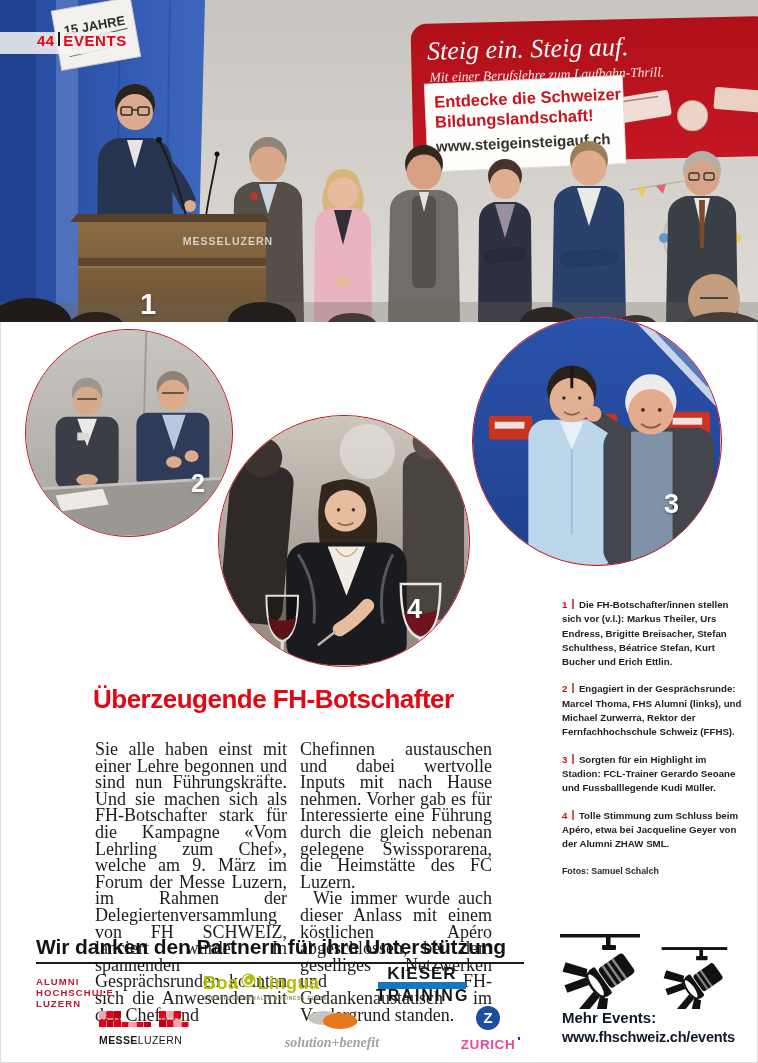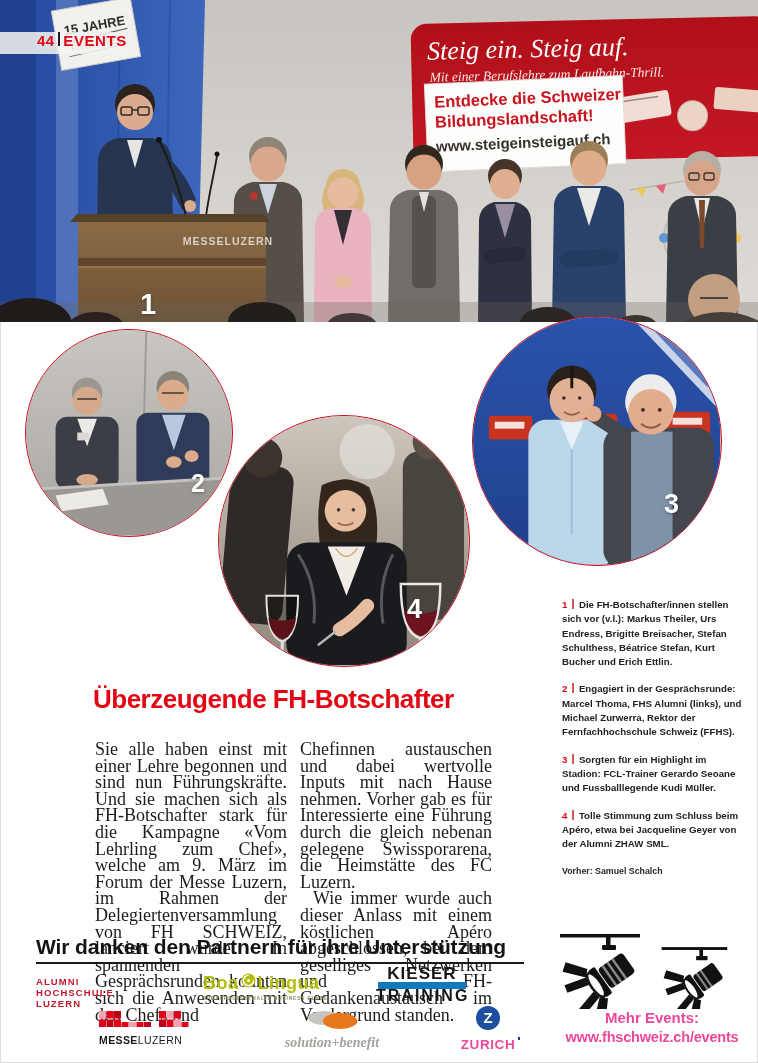--- a/index.html
+++ b/index.html
@@ -62,22 +62,22 @@
   .messe-text{font-size:10.5px;color:#1b1b1b;letter-spacing:.4px;margin-top:2px;}
   .messe-text .b{font-weight:bold;}
   .solution{left:276px;top:1010px;width:112px;text-align:center;}
   .sol-text{font-family:"Liberation Serif",serif;font-style:italic;font-weight:bold;
             font-size:14px;color:#a5a29e;margin-top:1px;}
   .zurich{left:452px;top:1005px;width:72px;text-align:center;}
   .z-text{font-size:13.5px;font-weight:bold;color:#ec4899;letter-spacing:.6px;margin-top:1px;position:relative;display:inline-block;}
   .z-text::after{content:"";position:absolute;right:-5px;top:0;width:2.5px;height:2.5px;background:#1b3a94;}
   
   .spots{position:absolute;left:558px;top:929px;}
-  .promo{position:absolute;left:562px;top:1009px;width:180px;text-align:center;
-         color:#ec4899;font-weight:bold;line-height:18.5px;}
+  .promo{position:absolute;left:562px;top:1009px;width:180px;text-align:left;
+         color:#0f172a;font-weight:bold;line-height:18.5px;}
   .promo .l1{font-size:15px;}
   .promo .l2{font-size:14.5px;letter-spacing:-.2px;}
 </style>
 </head>
 <body>
 
 <div class="page">
 
   <div class="hero">
     <svg width="758" height="322" viewBox="0 0 758 322" font-family="Liberation Sans, sans-serif">
@@ -384,21 +384,21 @@
       <p>Chefinnen austauschen und dabei wertvolle Inputs mit nach Hause nehmen. Vorher gab es für Interessierte eine Führung durch die gleich nebenan gelegene Swissporarena, die Heimstätte des FC Luzern.</p>
       <p class="indent">Wie immer wurde auch dieser Anlass mit einem köstlichen Apéro abgeschlossen, bei dem geselliges Netzwerken und FH-Gedankenaustausch im Vordergrund standen.</p>
     </div>
   </div>
 
   <div class="captions">
     <p class="caption"><span class="cap-num">1</span><span class="cap-bar"></span><span>Die FH-Botschafter/innen stellen sich vor (v.l.): Markus Theiler, Urs Endress, Brigitte Breisacher, Stefan Schulthess, Béatrice Stefan, Kurt Bucher und Erich Ettlin.</span></p>
     <p class="caption"><span class="cap-num">2</span><span class="cap-bar"></span><span>Engagiert in der Gesprächsrunde: Marcel Thoma, FHS Alumni (links), und Michael Zurwerra, Rektor der Fernfachhochschule Schweiz (FFHS).</span></p>
     <p class="caption"><span class="cap-num">3</span><span class="cap-bar"></span><span>Sorgten für ein Highlight im Stadion: FCL-Trainer Gerardo Seoane und Fussballlegende Kudi Müller.</span></p>
     <p class="caption"><span class="cap-num">4</span><span class="cap-bar"></span><span>Tolle Stimmung zum Schluss beim Apéro, etwa bei Jacqueline Geyer von der Alumni ZHAW SML.</span></p>
-    <p class="credit">Vorher: Samuel Schalch</p>
+    <p class="credit">Fotos: Samuel Schalch</p>
   </div>
 
   <h2 class="partners-title">Wir danken den Partnern für ihre Unterstützung</h2>
   <div class="rule"></div>
 
   <div class="logo alumni">
     <div>ALUMNI</div>
     <div>HOCHSCHULE</div>
     <div>LUZERN</div>
   </div>

